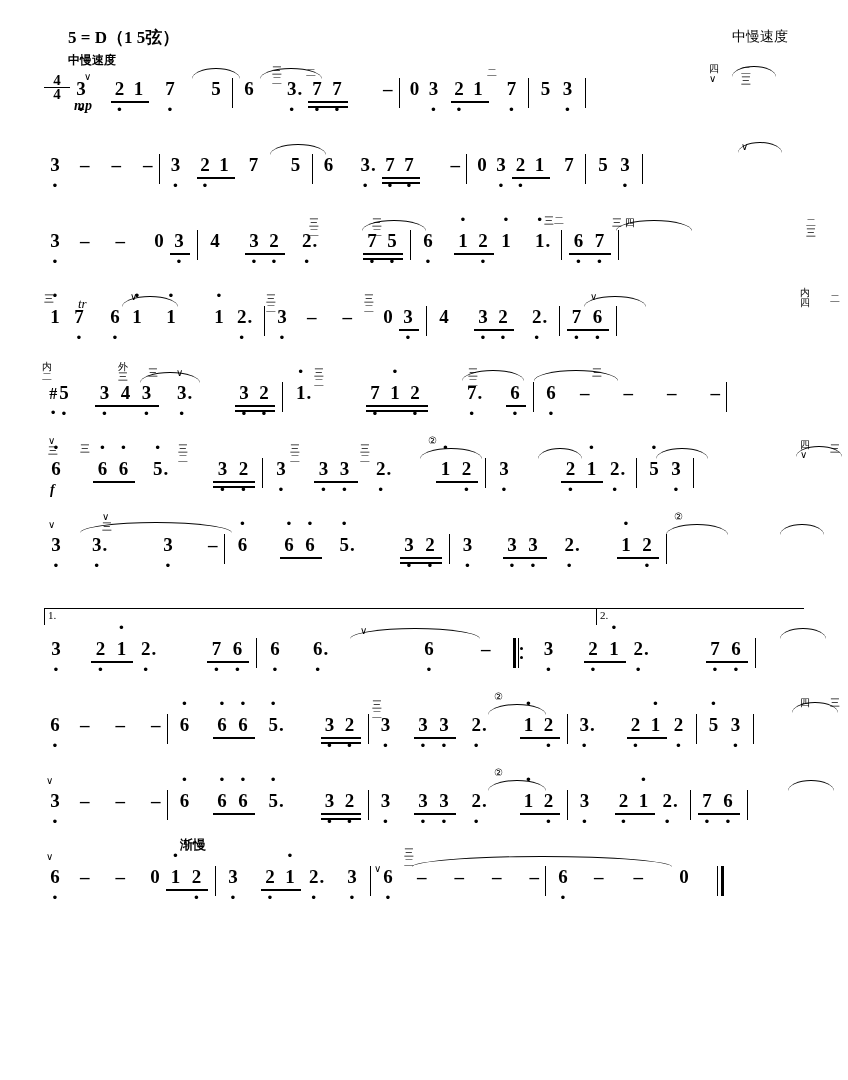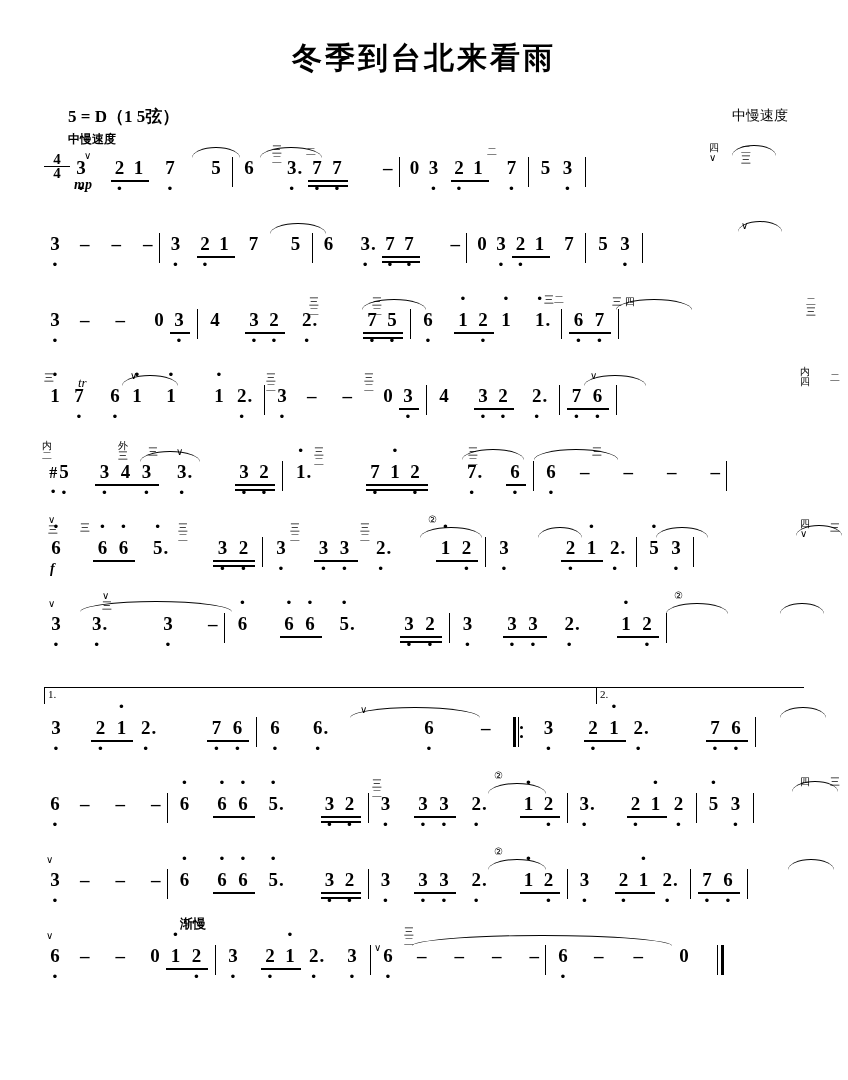--- a/index.html
+++ b/index.html
@@ -222,21 +222,20 @@
   .dash {
     display:inline-block; vertical-align: top; position: relative; top: 26px;
     font-size: 19px; font-weight: bold; font-family:"Liberation Serif",serif;
   }
 </style>
 </head>
 <body>
 
 <div class="sheet">
 
-  <div class="title">冬季到台北来看雨</div>
 
   <div class="meta-row">
     <div class="key-sig">5 = D（1  5弦）</div>
     <div class="composer">中慢速度</div>
     <div class="tempo-word">中慢速度</div>
   </div>
 
   <div class="staff">
 
     <div class="line">

